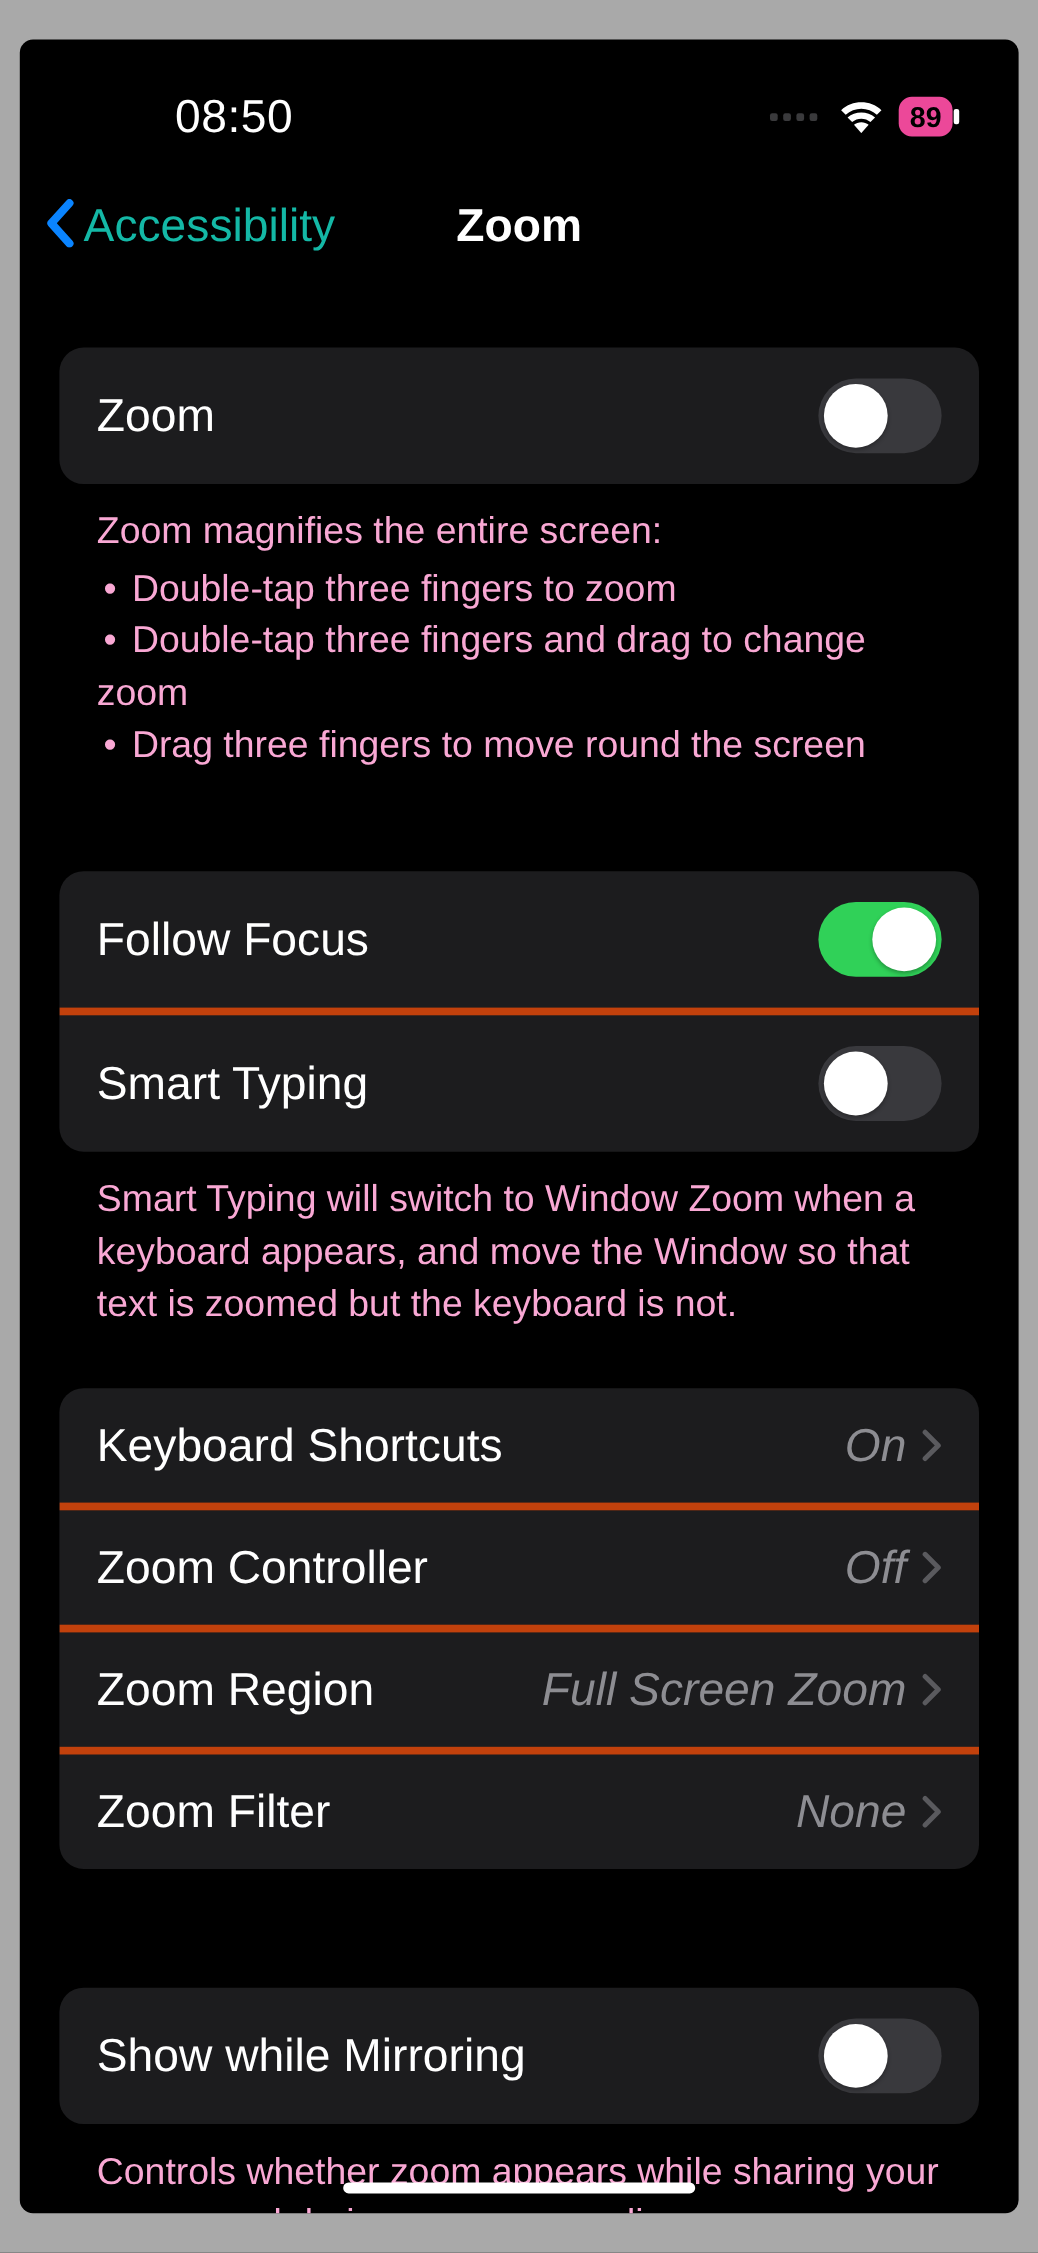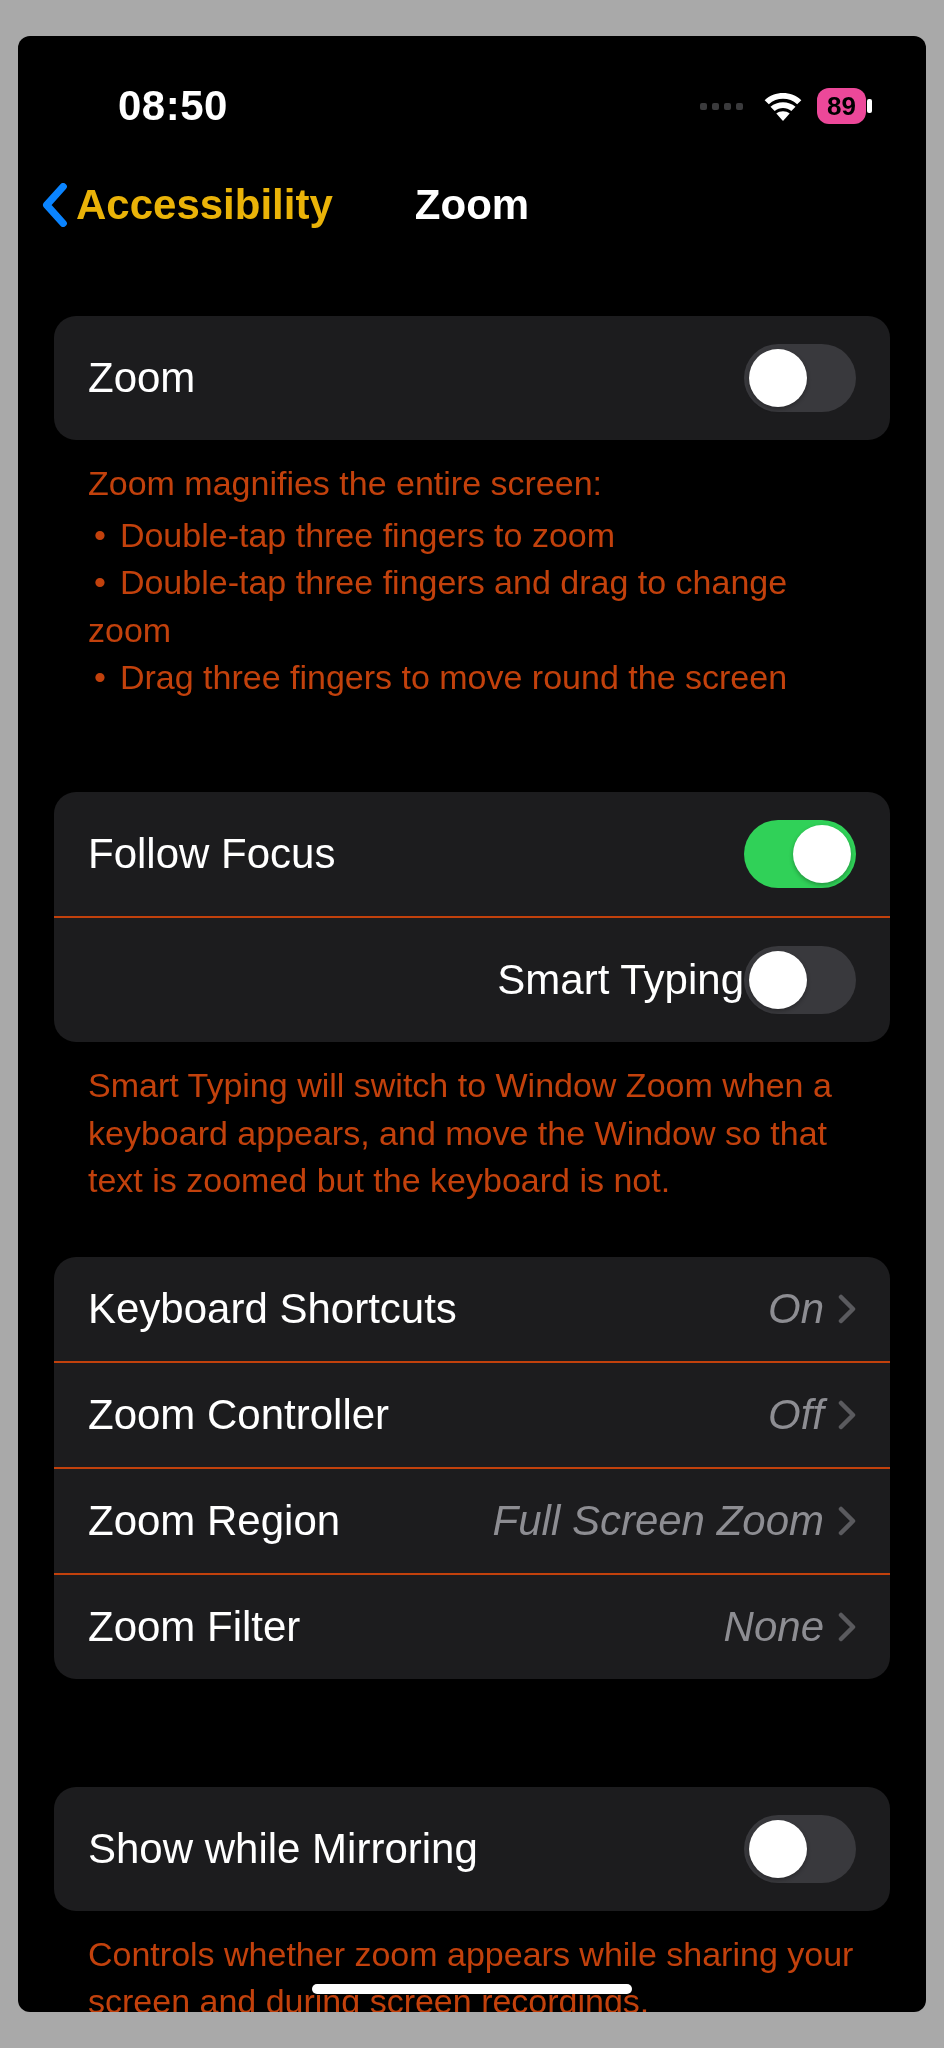--- a/index.html
+++ b/index.html
@@ -27,22 +27,23 @@
   
   .status-bar {
     display: flex;
     justify-content: space-between;
     align-items: center;
     padding: 30px 60px 10px 100px;
     height: 120px;
   }
   .status-time {
     font-size: 42px;
-    font-weight: 700;
+    font-weight: 400;
     letter-spacing: 0.5px;
+    margin-left: 41px;
   }
   .status-right {
     display: flex;
     align-items: center;
     gap: 14px;
   }
   .dots {
     display: flex;
     gap: 5px;
     margin-right: 6px;
@@ -79,25 +80,24 @@
   
   .nav-header {
     display: flex;
     align-items: center;
     padding: 28px 22px 30px 22px;
     position: relative;
     height: 100px;
   }
   .back-button {
     display: flex;
-    align-items: center;
     gap: 8px;
-    color: #eab308;
-    font-size: 42px;
-    font-weight: 700;
+    color: #14b8a6;
+    font-size: 42px;
+    font-weight: 400;
   }
   .back-chevron svg { display: block; }
   .nav-title {
     position: absolute;
     left: 50%;
     transform: translateX(-50%);
     font-size: 42px;
     font-weight: 600;
     color: #fff;
   }
@@ -112,22 +112,21 @@
   }
   .section-group.first { margin-top: 60px; }
   .row {
     display: flex;
     align-items: center;
     justify-content: space-between;
     padding: 28px 34px;
     min-height: 100px;
   }
   .row + .row {
-    border-top: 2px solid #c2410c;
-    justify-content: flex-end;
+    border-top: 7px solid #c2410c;
   }
   .row-label {
     font-size: 42px;
     font-weight: 400;
     color: #fff;
   }
   .row-value {
     font-size: 42px;
     color: #8d8d92;
     margin-left: auto;
@@ -155,21 +154,21 @@
     width: 58px; height: 58px;
     background: #fff;
     border-radius: 50%;
     box-shadow: 0 2px 4px rgba(0,0,0,0.3);
   }
   .toggle.off .knob { left: 5px; }
   .toggle.on  .knob { right: 5px; }
 
   
   .footer-text {
-    color: #c2410c;
+    color: #f9a8d4;
     font-size: 34px;
     line-height: 1.4;
     padding: 20px 34px 0 34px;
   }
   .footer-text .bold-line { font-weight: 500; }
   .footer-text ul {
     list-style: none;
     margin-top: 4px;
   }
   .footer-text ul li::before {

